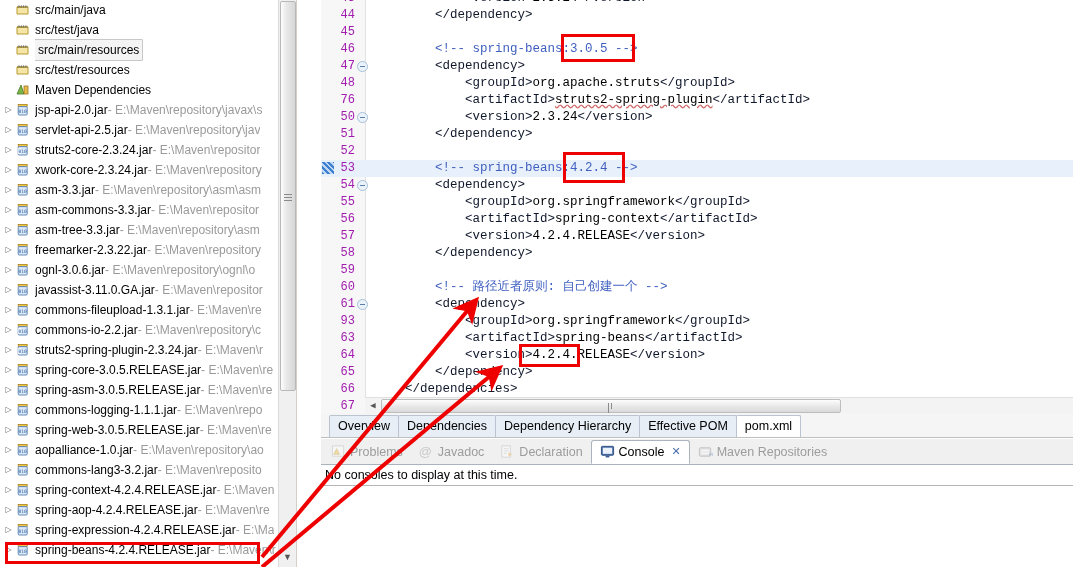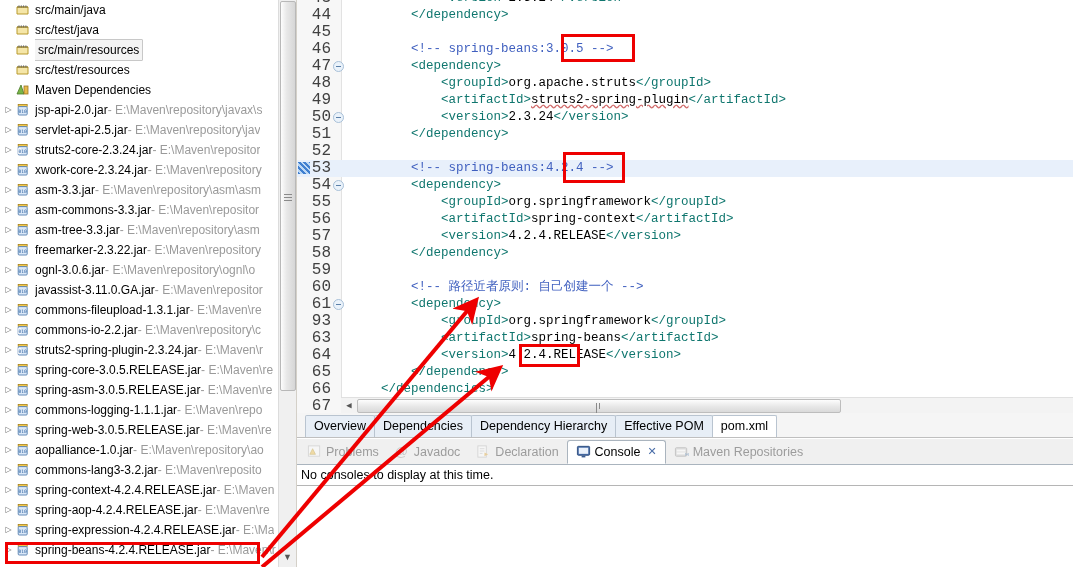--- a/index.html
+++ b/index.html
@@ -4,21 +4,21 @@
 <style>
   html,body{margin:0;padding:0;}
   body{
     width:1073px;height:567px;overflow:hidden;
     background:#ffffff;
     font-family:"Liberation Sans", sans-serif;
     font-size:12px;
     color:#000;
     position:relative;
   }
-  .app{position:absolute;inset:0;display:flex;}
+  .app{position:absolute;inset:0;display:flex;gap:24px;}
 
   
   .sidebar{
     width:296px;height:567px;position:relative;
     background:#ffffff;overflow:hidden;flex:0 0 296px;
     border-right:1px solid #d4d0c8;
   }
   .tree{position:absolute;top:0;left:0;right:18px;}
   .trow{
     height:20px;line-height:20px;display:flex;align-items:center;
@@ -70,37 +70,37 @@
   }
   .marker-col{
     position:absolute;left:0;top:0;width:14px;height:100%;background:#f3f3f3;
   }
   .lines{position:absolute;left:0;top:0;right:0;}
   .ln{
     height:17px;line-height:17px;position:relative;white-space:pre;
   }
   .ln.hl{background:#e8f0fb;}
   .ln .num{
-    position:absolute;left:0;width:34px;text-align:right;color:#404040;
-    font-family:"Liberation Mono",monospace;font-size:16px;
+    position:absolute;left:0;width:34px;text-align:right;color:#a21caf;
+    font-family:"Liberation Mono",monospace;font-size:12px;
   }
   .ln .fold{
     position:absolute;left:36px;top:3px;width:11px;height:11px;
     border:1px solid #a8c0d8;border-radius:50%;background:#eaf2fa;
     box-sizing:border-box;
   }
   .ln .fold::before{
     content:"";position:absolute;left:2px;top:4px;width:5px;height:1px;background:#5a7fa8;
   }
   .ln .code{position:absolute;left:54px;white-space:pre;}
   .ln .cursor-mark{
     position:absolute;left:1px;top:2px;width:12px;height:12px;
     background:repeating-linear-gradient(45deg,#3f7fd0 0 2px,#bcd8f5 2px 4px);
   }
-  .tag{color:#0f766e;}
+  .tag{color:#0f172a;}
   .txt{color:#000;}
   .cmt{color:#3f5fbf;margin-top:20px;}
   .spell{
     text-decoration:underline;
     text-decoration-style:wavy;
     text-decoration-color:#d06a6a;
   }
 
   
   .hscroll{
@@ -515,21 +515,21 @@
     <div class="code-area">
       <div class="marker-col"></div>
       <div class="gutter"></div>
       <div class="lines" id="code-lines">
           <div class="ln" style="margin-top: -10px;"><span class="num">43</span><span class="code"><span class="tag">            &lt;version&gt;</span><span class="txt">2.3.24</span><span class="tag">&lt;/version&gt;</span></span></div>
           <div class="ln"><span class="num">44</span><span class="code"><span class="tag">        &lt;/dependency&gt;</span></span></div>
           <div class="ln"><span class="num">45</span><span class="code"><span class="txt"></span></span></div>
           <div class="ln"><span class="num">46</span><span class="code"><span class="cmt">        &lt;!-- spring-beans:3.0.5 --&gt;</span></span></div>
           <div class="ln"><span class="num">47</span><span class="fold"></span><span class="code"><span class="tag">        &lt;dependency&gt;</span></span></div>
           <div class="ln"><span class="num">48</span><span class="code"><span class="tag">            &lt;groupId&gt;</span><span class="txt">org.apache.struts</span><span class="tag">&lt;/groupId&gt;</span></span></div>
-          <div class="ln"><span class="num">49</span><span class="code"><span class="tag">            &lt;artifactId&gt;</span><span class="spell">struts2-spring-plugin</span><span class="tag">&lt;/artifactId&gt;</span></span></div>
+          <div class="ln"><span class="num">76</span><span class="code"><span class="tag">            &lt;artifactId&gt;</span><span class="spell">struts2-spring-plugin</span><span class="tag">&lt;/artifactId&gt;</span></span></div>
           <div class="ln"><span class="num">50</span><span class="fold"></span><span class="code"><span class="tag">            &lt;version&gt;</span><span class="txt">2.3.24</span><span class="tag">&lt;/version&gt;</span></span></div>
           <div class="ln"><span class="num">51</span><span class="code"><span class="tag">        &lt;/dependency&gt;</span></span></div>
           <div class="ln"><span class="num">52</span><span class="code"><span class="txt"></span></span></div>
           <div class="ln hl"><span class="cursor-mark"></span><span class="num">53</span><span class="code"><span class="cmt">        &lt;!-- spring-beans:4.2.4 --&gt;</span></span></div>
           <div class="ln"><span class="num">54</span><span class="fold"></span><span class="code"><span class="tag">        &lt;dependency&gt;</span></span></div>
           <div class="ln"><span class="num">55</span><span class="code"><span class="tag">            &lt;groupId&gt;</span><span class="txt">org.springframework</span><span class="tag">&lt;/groupId&gt;</span></span></div>
           <div class="ln"><span class="num">56</span><span class="code"><span class="tag">            &lt;artifactId&gt;</span><span class="txt">spring-context</span><span class="tag">&lt;/artifactId&gt;</span></span></div>
           <div class="ln"><span class="num">57</span><span class="code"><span class="tag">            &lt;version&gt;</span><span class="txt">4.2.4.RELEASE</span><span class="tag">&lt;/version&gt;</span></span></div>
           <div class="ln"><span class="num">58</span><span class="code"><span class="tag">        &lt;/dependency&gt;</span></span></div>
           <div class="ln"><span class="num">59</span><span class="code"><span class="txt"></span></span></div>

